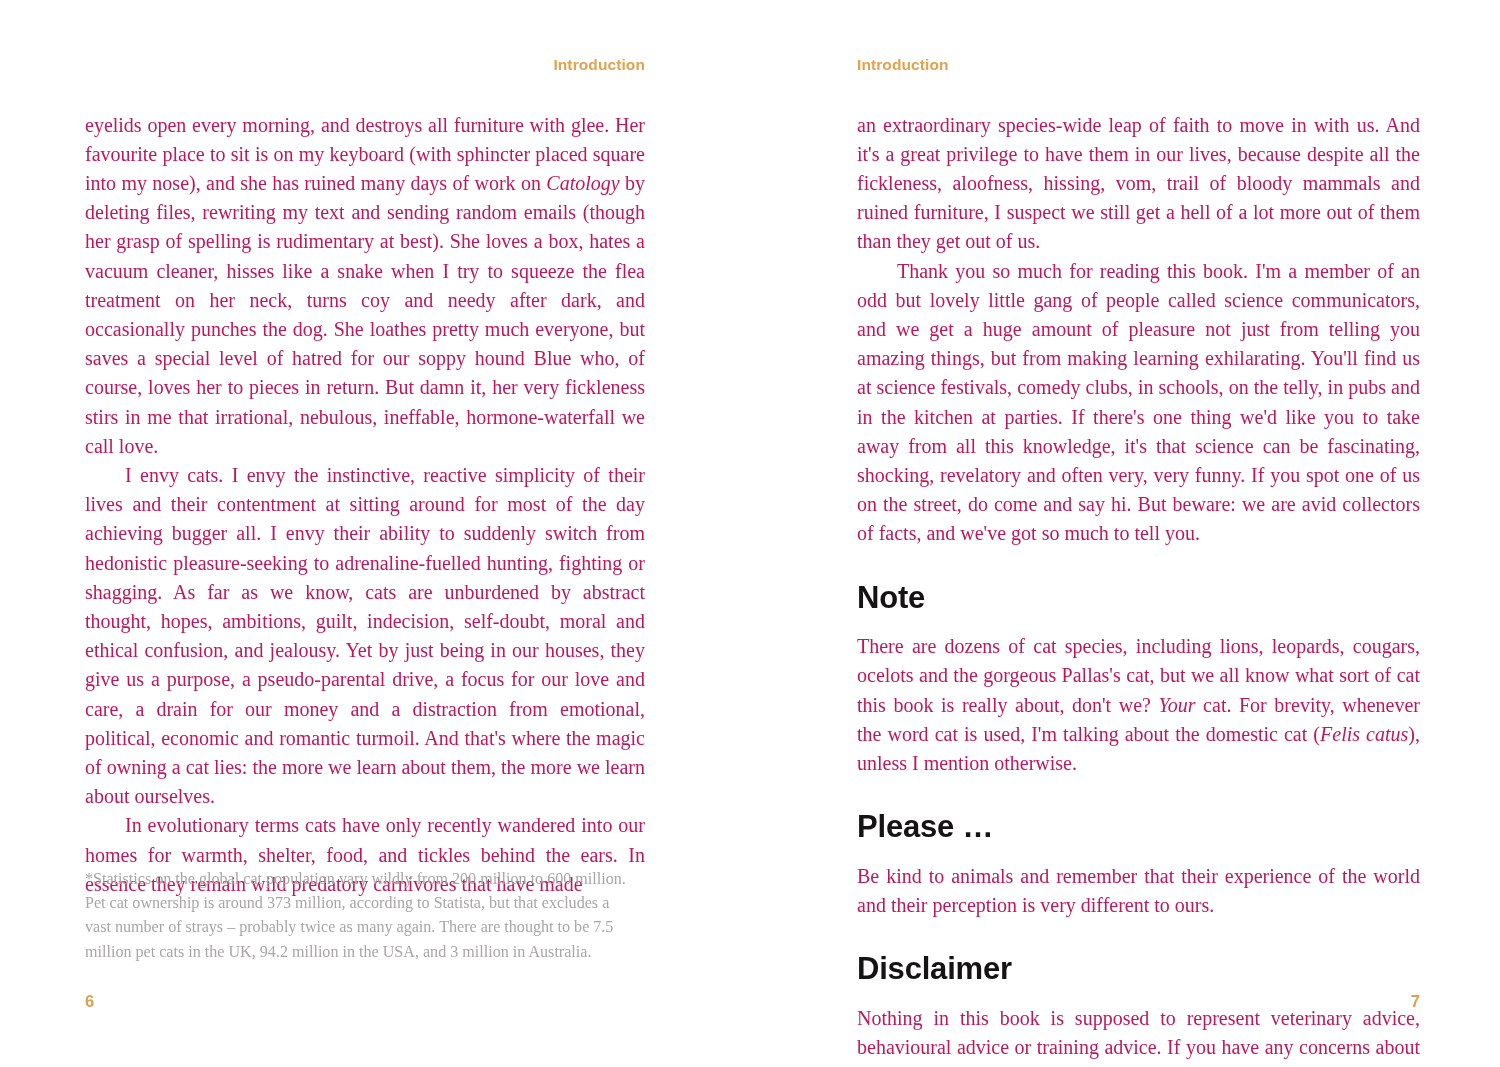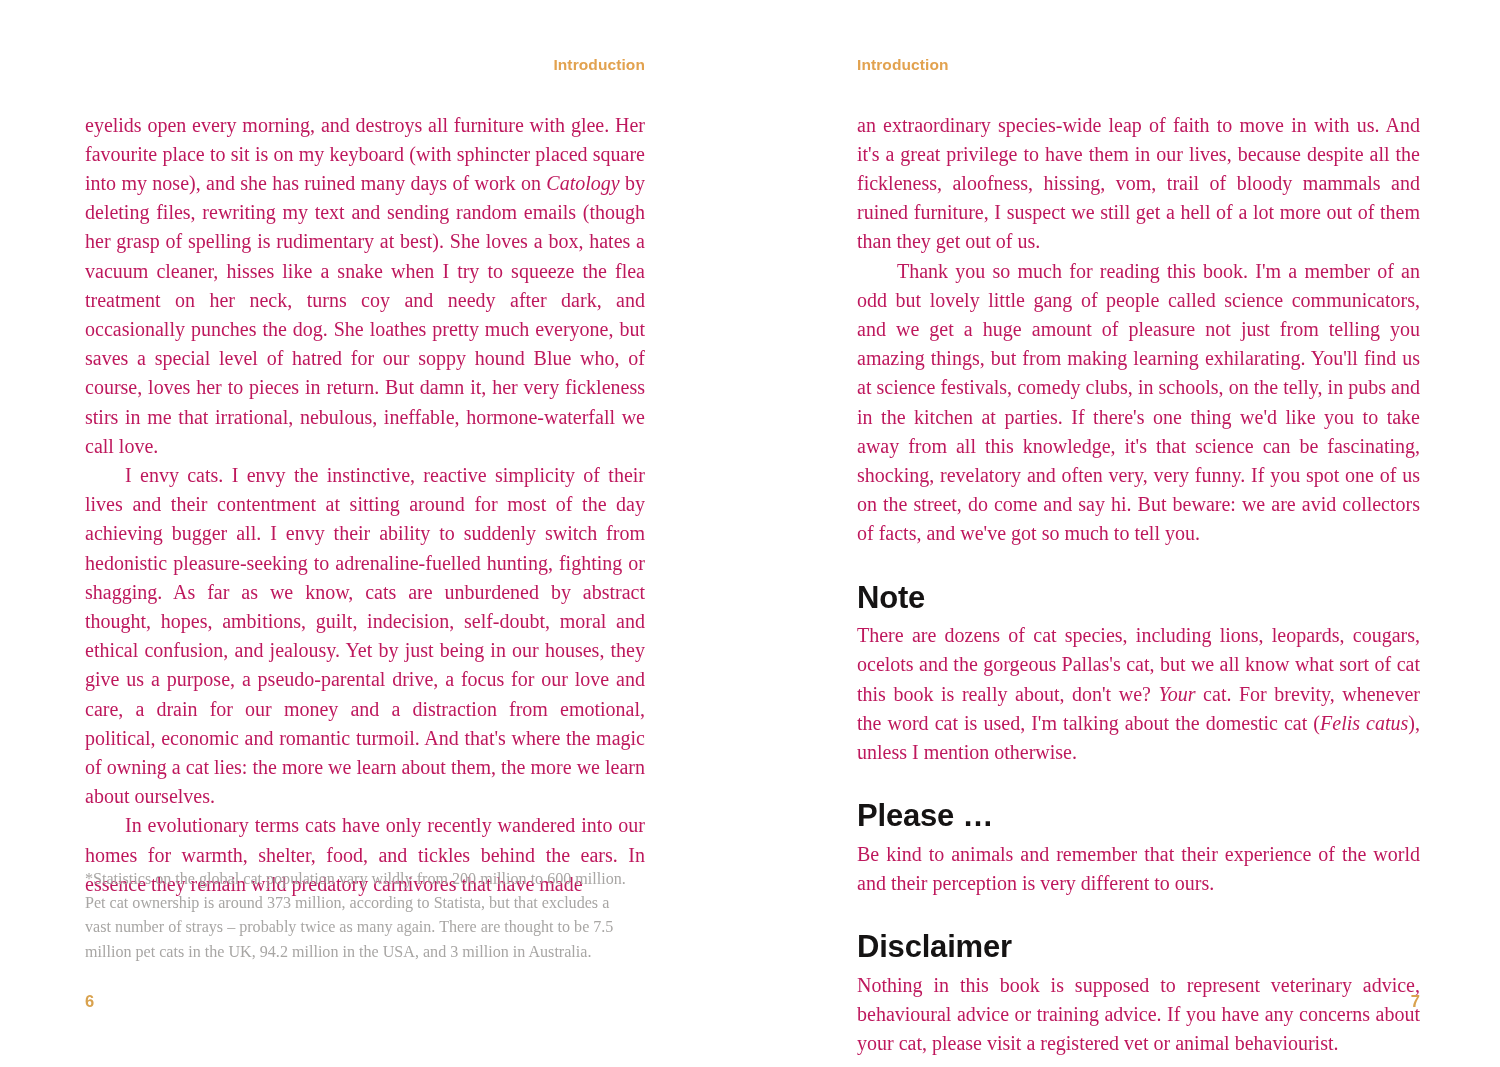--- a/index.html
+++ b/index.html
@@ -78,21 +78,21 @@
     font-family: "Liberation Sans", "DejaVu Sans", sans-serif;
     font-weight: bold;
     font-size: 31px;
     line-height: 1.05;
     color: #151313;
     margin: 0;
     padding: 0;
     letter-spacing: -0.2px;
   }
   .section-block { margin-top: 33px; }
-  .section-block .section-body { margin-top: 7px; }
+  .section-block .section-body { margin-top: 18px; }
 
   
   .footnote {
     position: absolute;
     left: 0;
     right: 16px;
     bottom: 103px;
   }
   .footnote p {
     margin: 0;

